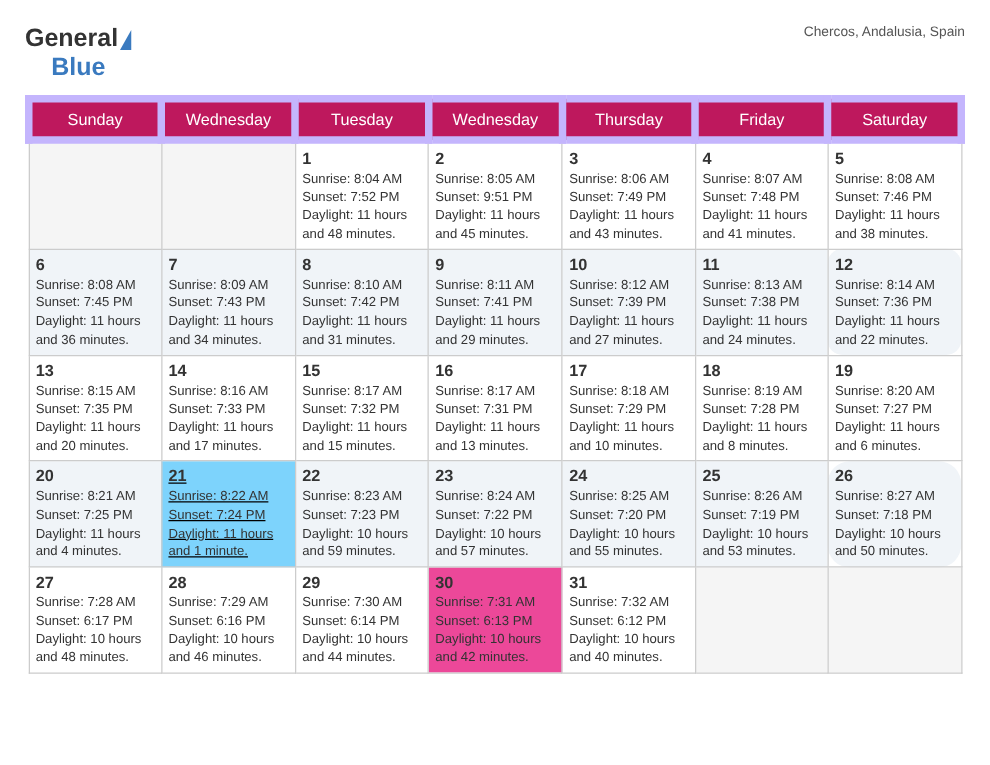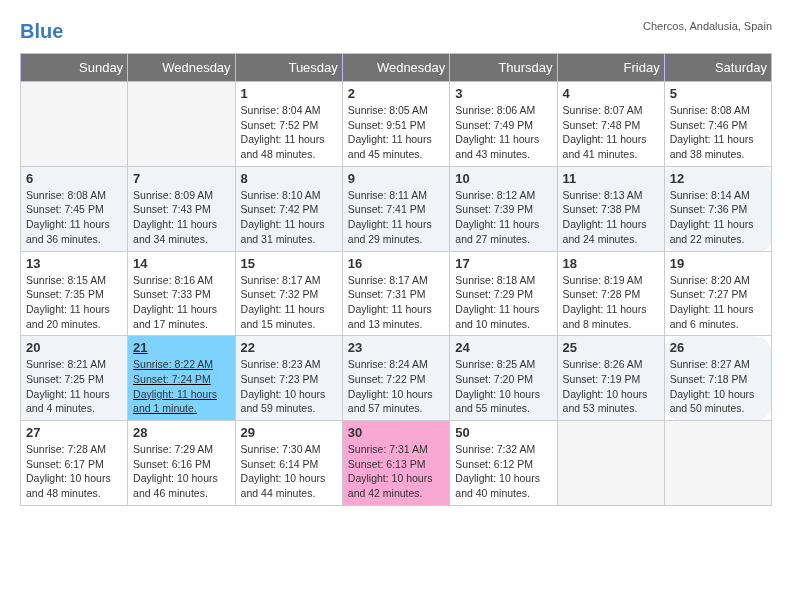--- a/index.html
+++ b/index.html
@@ -31,27 +31,27 @@
     .location {
       font-size: 11px;
       color: #555;
     }
     .calendar {
       width: 100%;
       border-collapse: collapse;
       font-size: 11px;
     }
     .calendar th {
-      background-color: #737373;
+      background-color: #be185d;
       color: white;
       padding: 6px 4px;
-      text-align: right;
+      text-align: center;
       font-size: 13px;
       font-weight: normal;
-      border: 1px solid #c4b5fd;
+      border: 6px solid #c4b5fd;
     }
     .calendar td {
       border: 1px solid #ccc;
       padding: 4px 5px;
       vertical-align: top;
       width: 108px;
       min-height: 80px;
       background: #fff;
     }
     .calendar td.empty {
@@ -77,21 +77,22 @@
     .calendar tbody tr:nth-child(even) td {
       background-color: #f0f4f8;
     }
   </style>
 </head>
 <body>
 
 <div class="header">
   <div class="logo">
     <div style="font-size:20px; font-weight:bold; color:#333; line-height:1.15;">
-      <div style="color:#3a7abf;">Blue</div>
+      <div>General<span style="display:inline-block; width:0; height:0; border-left:9px solid transparent; border-bottom:16px solid #3a7abf; margin-left:2px; vertical-align:middle;"></span></div>
+      <div style="color:#3a7abf;margin-left:21px;">Blue</div>
     </div>
   </div>
   <div class="title-block">
     <div class="location">Chercos, Andalusia, Spain</div>
   </div>
 </div>
 
 <table class="calendar">
   <thead>
     <tr>
@@ -283,28 +284,28 @@
           <div class="day-info" style="white-space: pre-line;">Sunrise: 7:29 AM
 Sunset: 6:16 PM
 Daylight: 10 hours and 46 minutes.</div>
         </td>
         <td style="background-color: rgb(255, 255, 255);">
           <div class="day-number">29</div>
           <div class="day-info" style="white-space: pre-line;">Sunrise: 7:30 AM
 Sunset: 6:14 PM
 Daylight: 10 hours and 44 minutes.</div>
         </td>
-        <td style="background-color: #f9a8d4; margin-top: 36px;">
+        <td style="background-color: #ec4899; margin-top: 36px;">
           <div class="day-number">30</div>
           <div class="day-info" style="white-space: pre-line;">Sunrise: 7:31 AM
 Sunset: 6:13 PM
 Daylight: 10 hours and 42 minutes.</div>
         </td>
         <td style="background-color: rgb(255, 255, 255);">
-          <div class="day-number">50</div>
+          <div class="day-number">31</div>
           <div class="day-info" style="white-space: pre-line;">Sunrise: 7:32 AM
 Sunset: 6:12 PM
 Daylight: 10 hours and 40 minutes.</div>
         </td>
         <td class="empty" style="background-color: rgb(245, 245, 245);"></td>
         <td class="empty" style="background-color: rgb(245, 245, 245);"></td>
       </tr>
     </tbody>
 </table>
 

